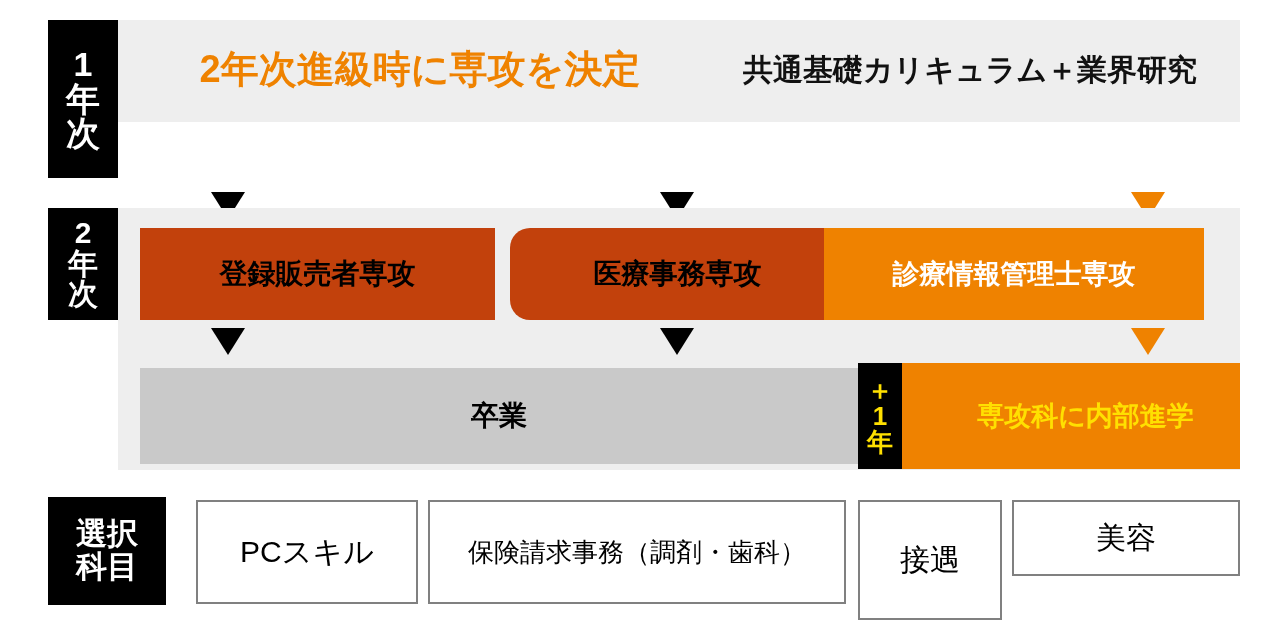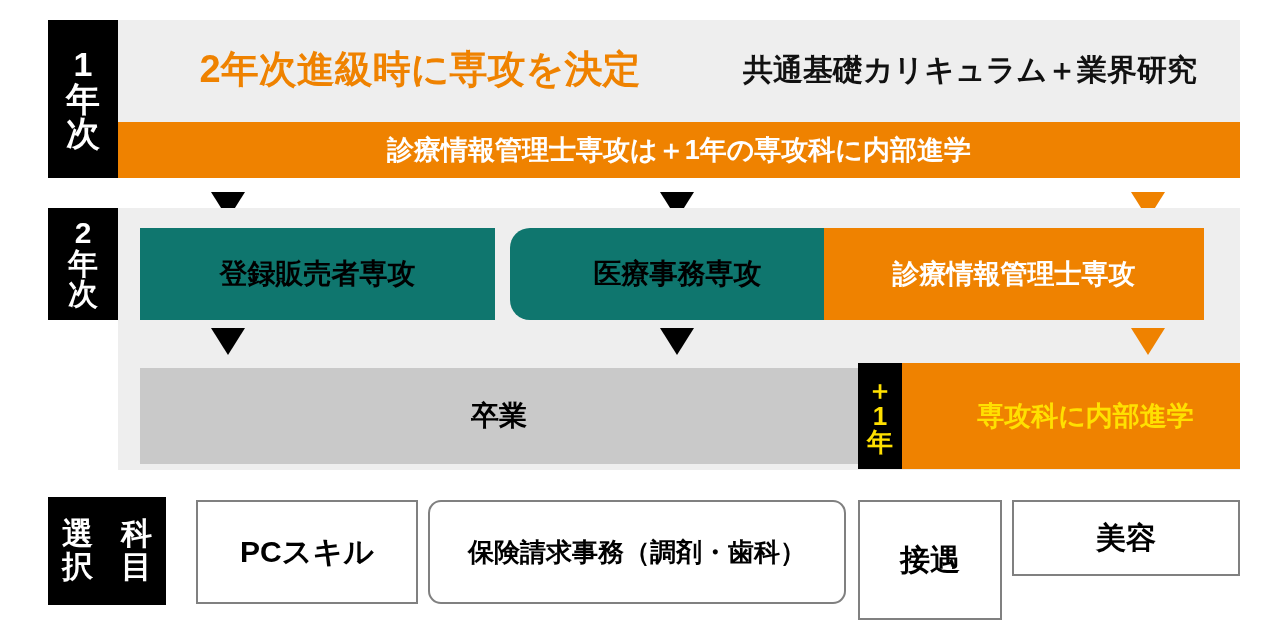--- a/index.html
+++ b/index.html
@@ -69,21 +69,21 @@
     width: 0;
     height: 0;
     border-left: 17px solid transparent;
     border-right: 17px solid transparent;
   }
   .tri-black { border-top: 27px solid #000000; }
   .tri-orange { border-top: 27px solid #EF8200; }
 
   
   .box-gray {
-    background: #0f766e;
+    background: #c2410c;
     color: #000000;
     font-weight: bold;
     font-size: 28px;
     white-space: nowrap;
   }
   .box-orange {
     background: #EF8200;
     color: #ffffff;
     font-weight: bold;
     font-size: 27px;
@@ -117,47 +117,46 @@
     white-space: nowrap;
   }
 
   
   .elective-tag {
     background: #000000;
     color: #ffffff;
     font-weight: bold;
     font-size: 31px;
     line-height: 1.05;
-    flex-direction: row;
+    flex-direction: column;
   }
   .elective-tag .ln { display: block; }
 
   
   .elective-box {
     background: #ffffff;
     border: 2px solid #808080;
     color: #000000;
-    font-weight: bold;
+    font-weight: normal;
     white-space: nowrap;
   }
   .fs-lg { font-size: 30px; }
-  .fs-md { font-size: 26px; border-radius: 13px; }
+  .fs-md { font-size: 26px; }
 </style>
 </head>
 <body>
 
 <div id="canvas">
 
   <div class="abs panel-light" style="left:118px; top:20px; width:1122px; height:102px;"></div>
 
   <div class="abs center headline-orange" style="left:160px; top:40px; width:520px; height:58px;">2年次進級時に専攻を決定</div>
 
   <div class="abs center headline-black" style="left:700px; top:48px; width:540px; height:44px;">共通基礎カリキュラム＋業界研究</div>
 
-  <div class="abs center banner-orange" style="left:118px; top:122px; width:1122px; height:56px;">診療情報管理士専攻は＋1年の専攻科に内部進学</div>
 
   <div class="abs center yearlabel" style="left:48px; top:20px; width:70px; height:158px; flex-direction:column; font-size:34px;">
     <span class="ch">1</span>
     <span class="ch">年</span>
     <span class="ch">次</span>
   </div>
 
   <div class="abs tri tri-black" style="left:211px; top:192px;"></div>
   <div class="abs tri tri-black" style="left:660px; top:192px;"></div>
   <div class="abs tri tri-orange" style="left:1131px; top:192px;"></div>

